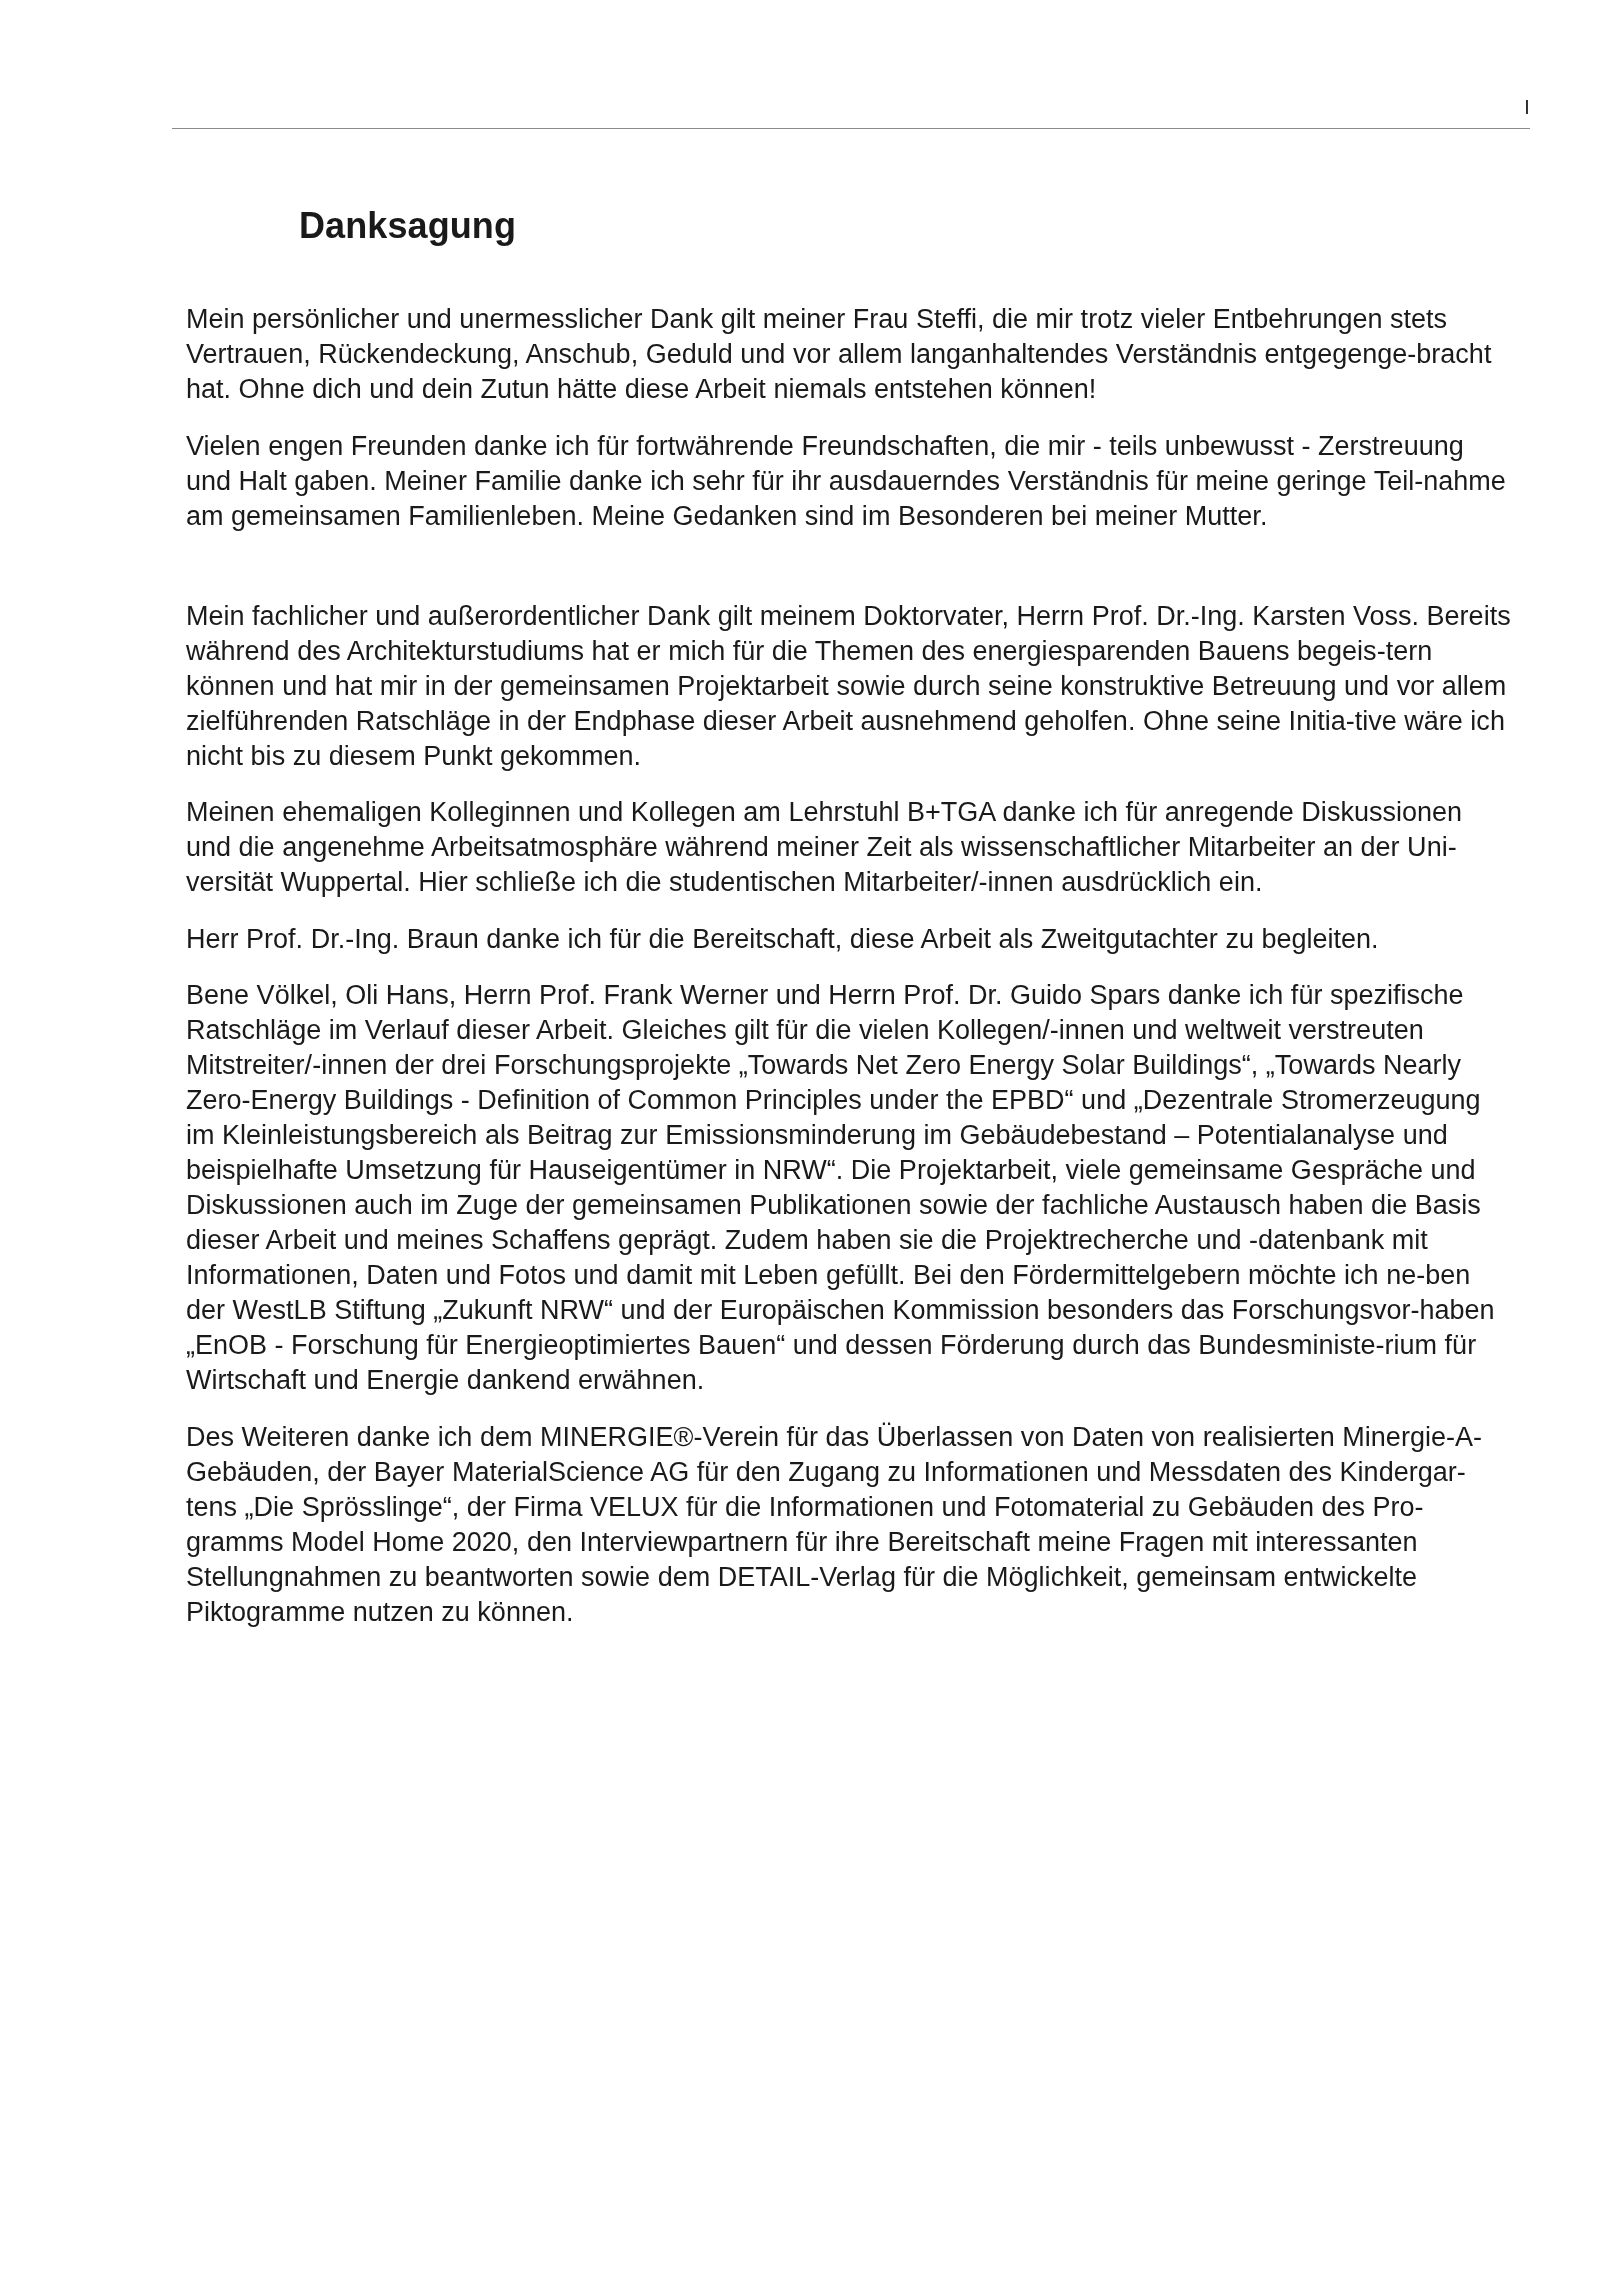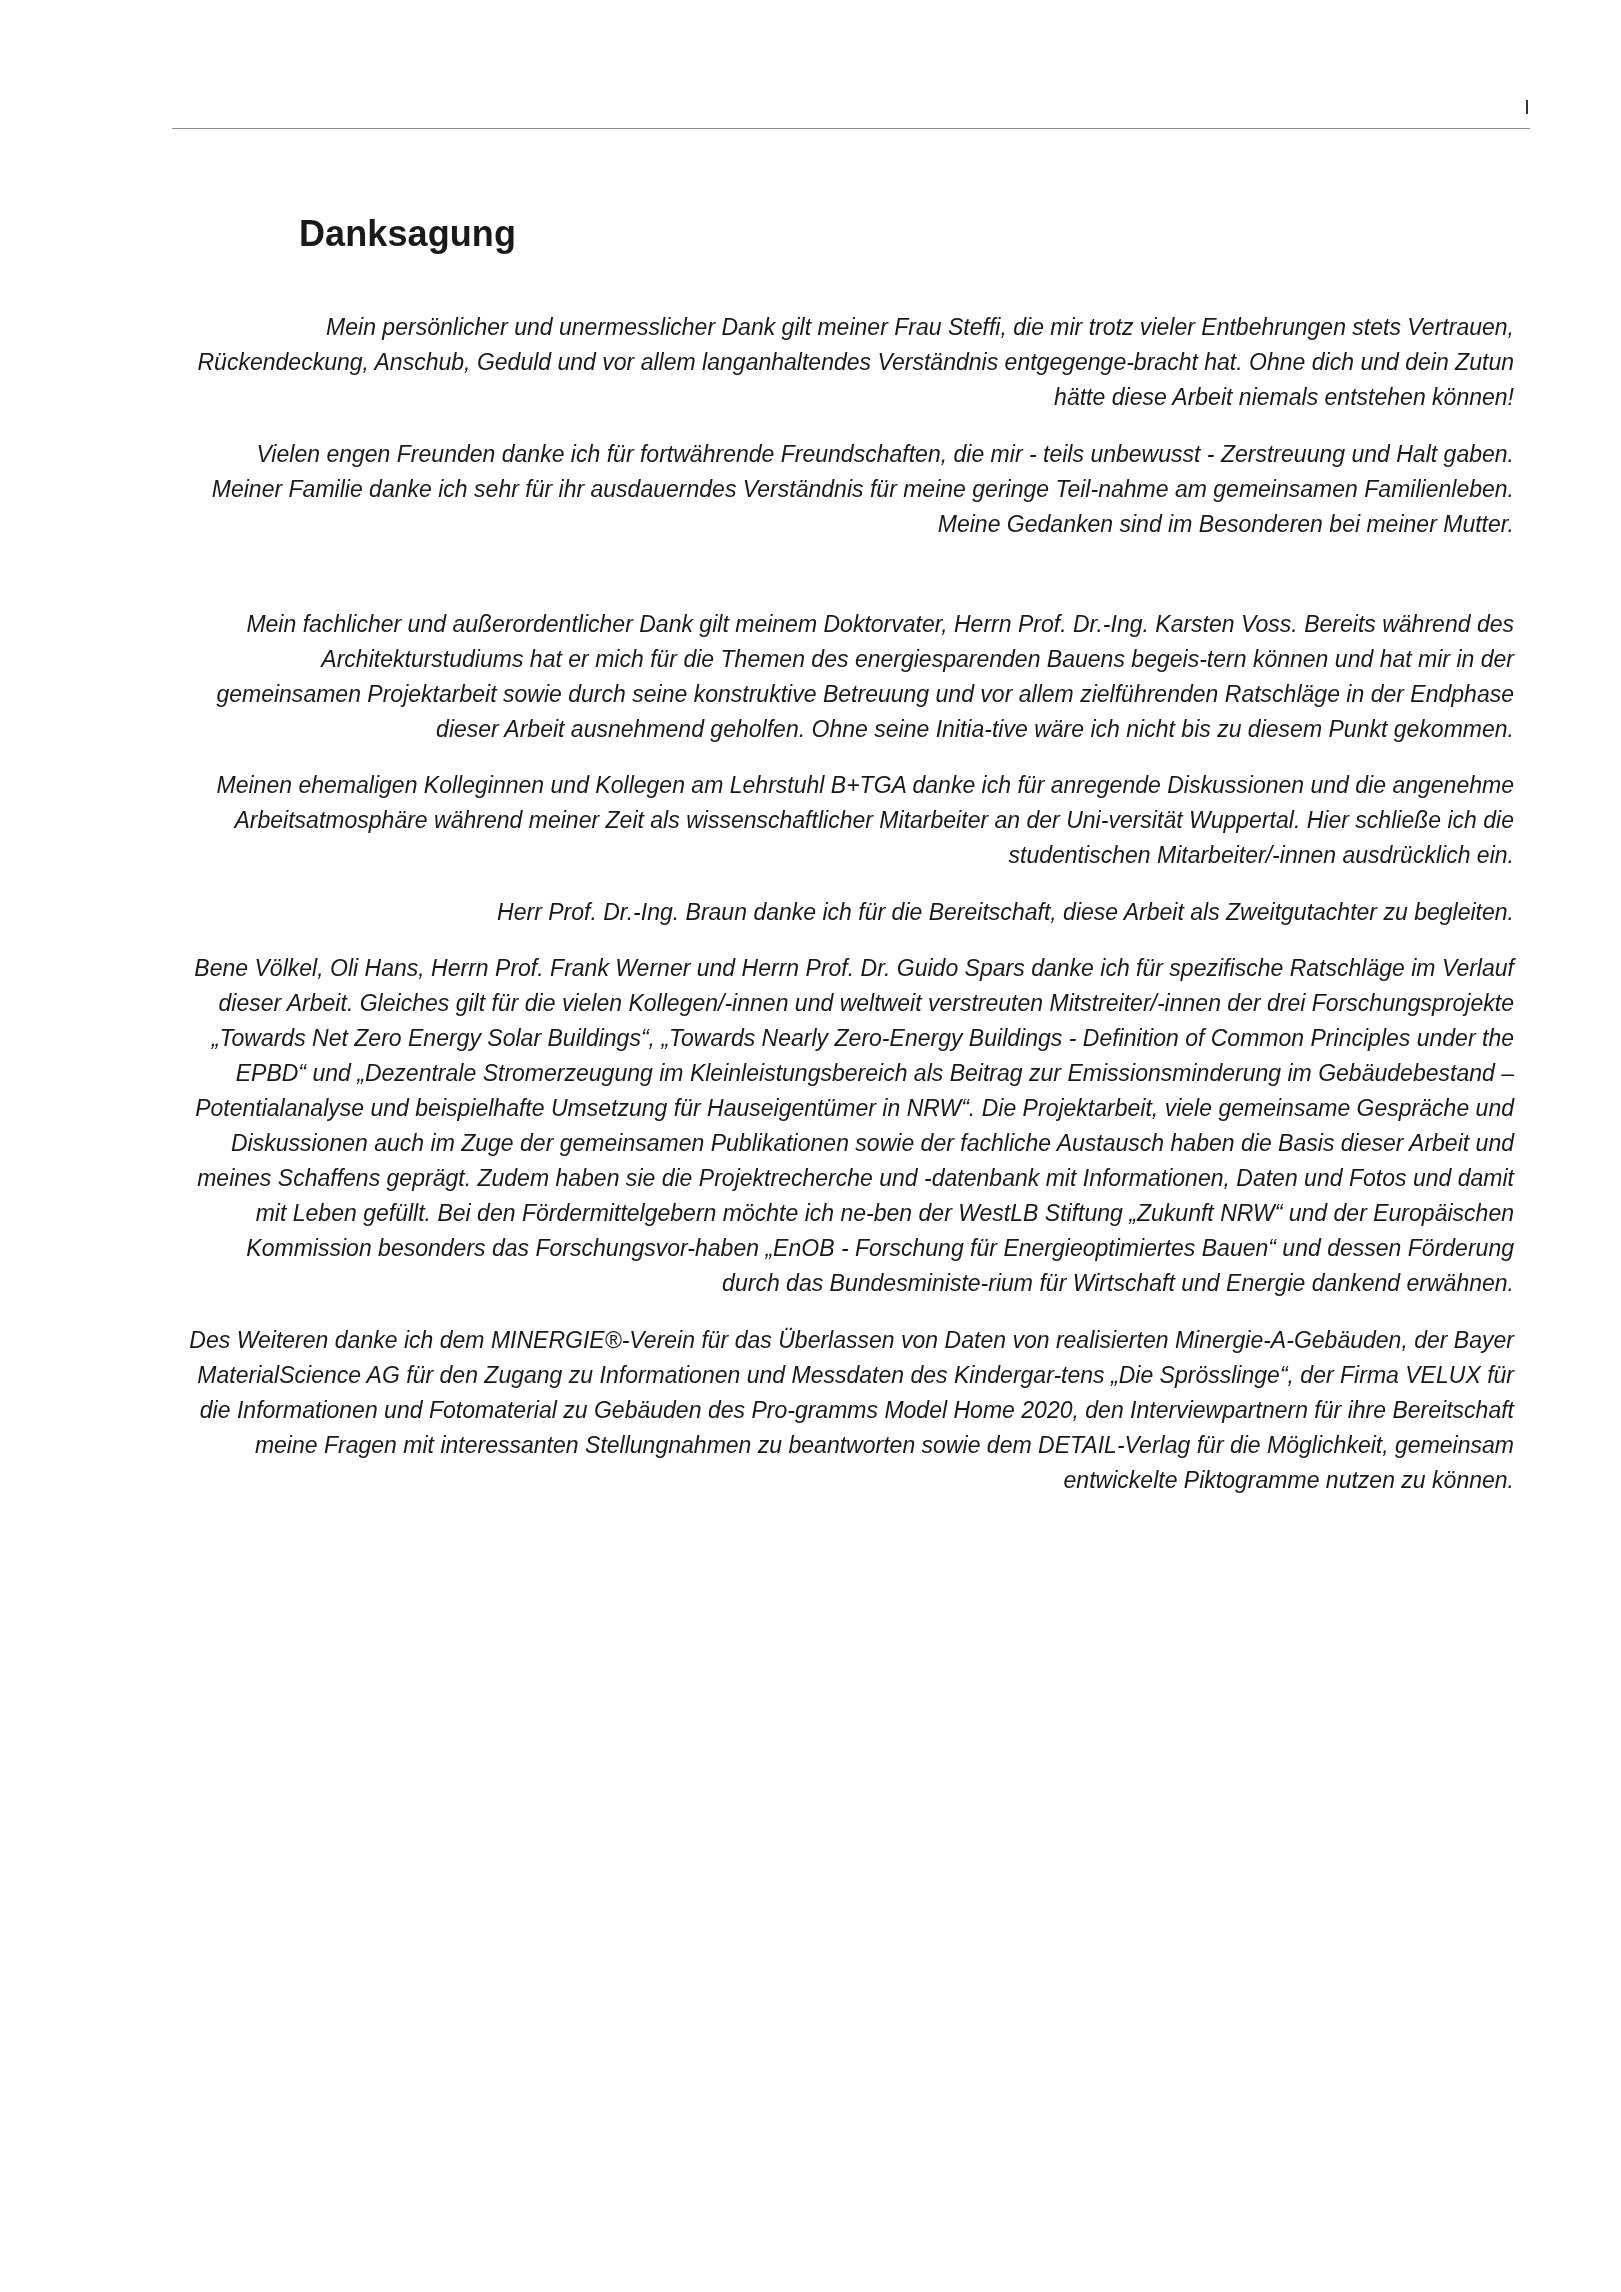--- a/index.html
+++ b/index.html
@@ -44,34 +44,33 @@
   .content {
     position: absolute;
     top: 196px;
     left: 186px;
     width: 1328px;
   }
   h1.doc-title {
     font-size: 36px;
     font-weight: bold;
     line-height: 43px;
-    margin: 16px 0 55px 0;
+    margin: 8px 0 55px 0;
     padding-left: 113px;
     color: #1a1a1a;
     letter-spacing: 0.1px;
   }
   p.para {
-    font-size: 23px;
+    font-size: 27px;
     line-height: 35px;
     margin: 0 0 21.6px 0;
     color: #1a1a1a;
-    text-align: right;
+    text-align: left;
     hyphens: manual;
     letter-spacing: 0.01px;
-    font-style: italic;
   }
   p.para.gap-after {
     margin-bottom: 65px;
   }
 </style>
 </head>
 <body>
 
 <div class="page">
 

